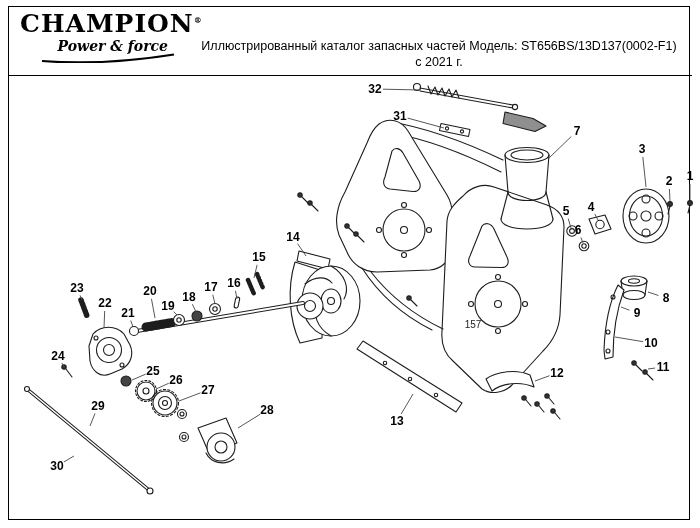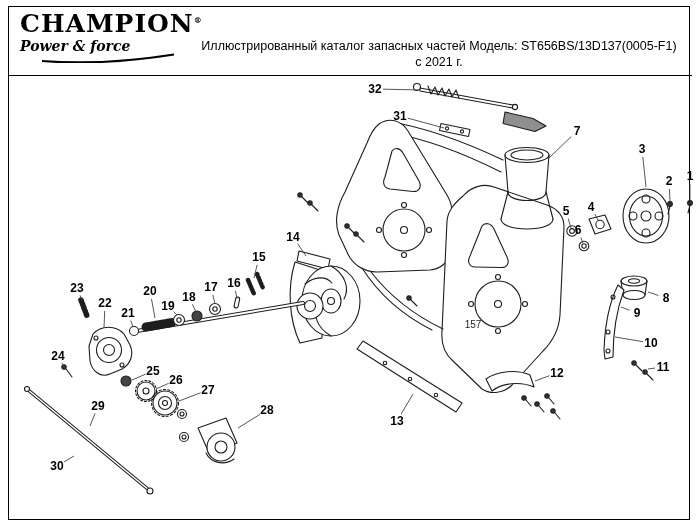--- a/index.html
+++ b/index.html
@@ -4,21 +4,21 @@
 <style>
   html,body{margin:0;padding:0;background:#e9e9e9;}
   .page{position:relative;width:700px;height:528px;background:#ffffff;overflow:hidden;
         font-family:"Liberation Sans",sans-serif;color:#000;}
   .frame{position:absolute;left:8px;top:6px;width:682px;height:514px;border:1px solid #000;box-sizing:border-box;}
   .header-rule{position:absolute;left:8px;top:75px;width:684px;border-top:1px solid #000;}
 
   .logo{position:absolute;left:20px;top:11px;width:162px;}
   .brand{font-family:"DejaVu Serif",serif;font-weight:bold;font-size:25px;line-height:1.05;letter-spacing:1px;white-space:nowrap;}
   .brand sup{font-size:8px;vertical-align:super;letter-spacing:0;}
-  .tagline{font-family:"DejaVu Serif",serif;font-style:italic;font-weight:bold;font-size:14px;text-align:left;padding-right:14px;margin-top:1px;}
+  .tagline{font-family:"DejaVu Serif",serif;font-style:italic;font-weight:bold;font-size:14px;text-align:right;padding-right:14px;margin-top:1px;}
   .swoosh{display:block;margin:-1px 4px 0 auto;}
 
   .title{position:absolute;left:190px;top:38px;width:498px;text-align:center;font-size:12.5px;line-height:16px;}
 
   svg.diagram{position:absolute;left:0;top:0;}
   .ln{stroke:#1d1d1d;stroke-width:1.1;fill:none;stroke-linejoin:round;stroke-linecap:round;}
   .callout{font-family:"Liberation Sans",sans-serif;font-size:12px;font-weight:bold;fill:#000;text-anchor:middle;}
   .leader{stroke:#444;stroke-width:0.9;}
   .ref{font-family:"Liberation Sans",sans-serif;font-size:10px;fill:#222;text-anchor:middle;}
 </style>
@@ -30,21 +30,21 @@
 
   <div class="logo">
     <div class="brand"><span>CHAMPION</span><sup>®</sup></div>
     <div class="tagline">Power &amp; force</div>
     <svg class="swoosh" width="140" height="10" viewBox="0 0 140 10">
       <path d="M4,8 C50,11.5 95,8 136,1.5" stroke="#000" stroke-width="2.2" fill="none"></path>
     </svg>
   </div>
 
   <div class="title">
-    <div>Иллюстрированный каталог запасных частей Модель: ST656BS/13D137(0005-F1)</div>
+    <div>Иллюстрированный каталог запасных частей Модель: ST656BS/13D137(0002-F1)</div>
     <div>с 2021 г.</div>
   </div>
 
   <div class="header-rule"></div>
 
   <svg class="diagram" width="700" height="528" viewBox="0 0 700 528">
     <g class="ln">
 
       <g>
         <circle cx="417" cy="87" r="3.5" fill="#fff"></circle>

